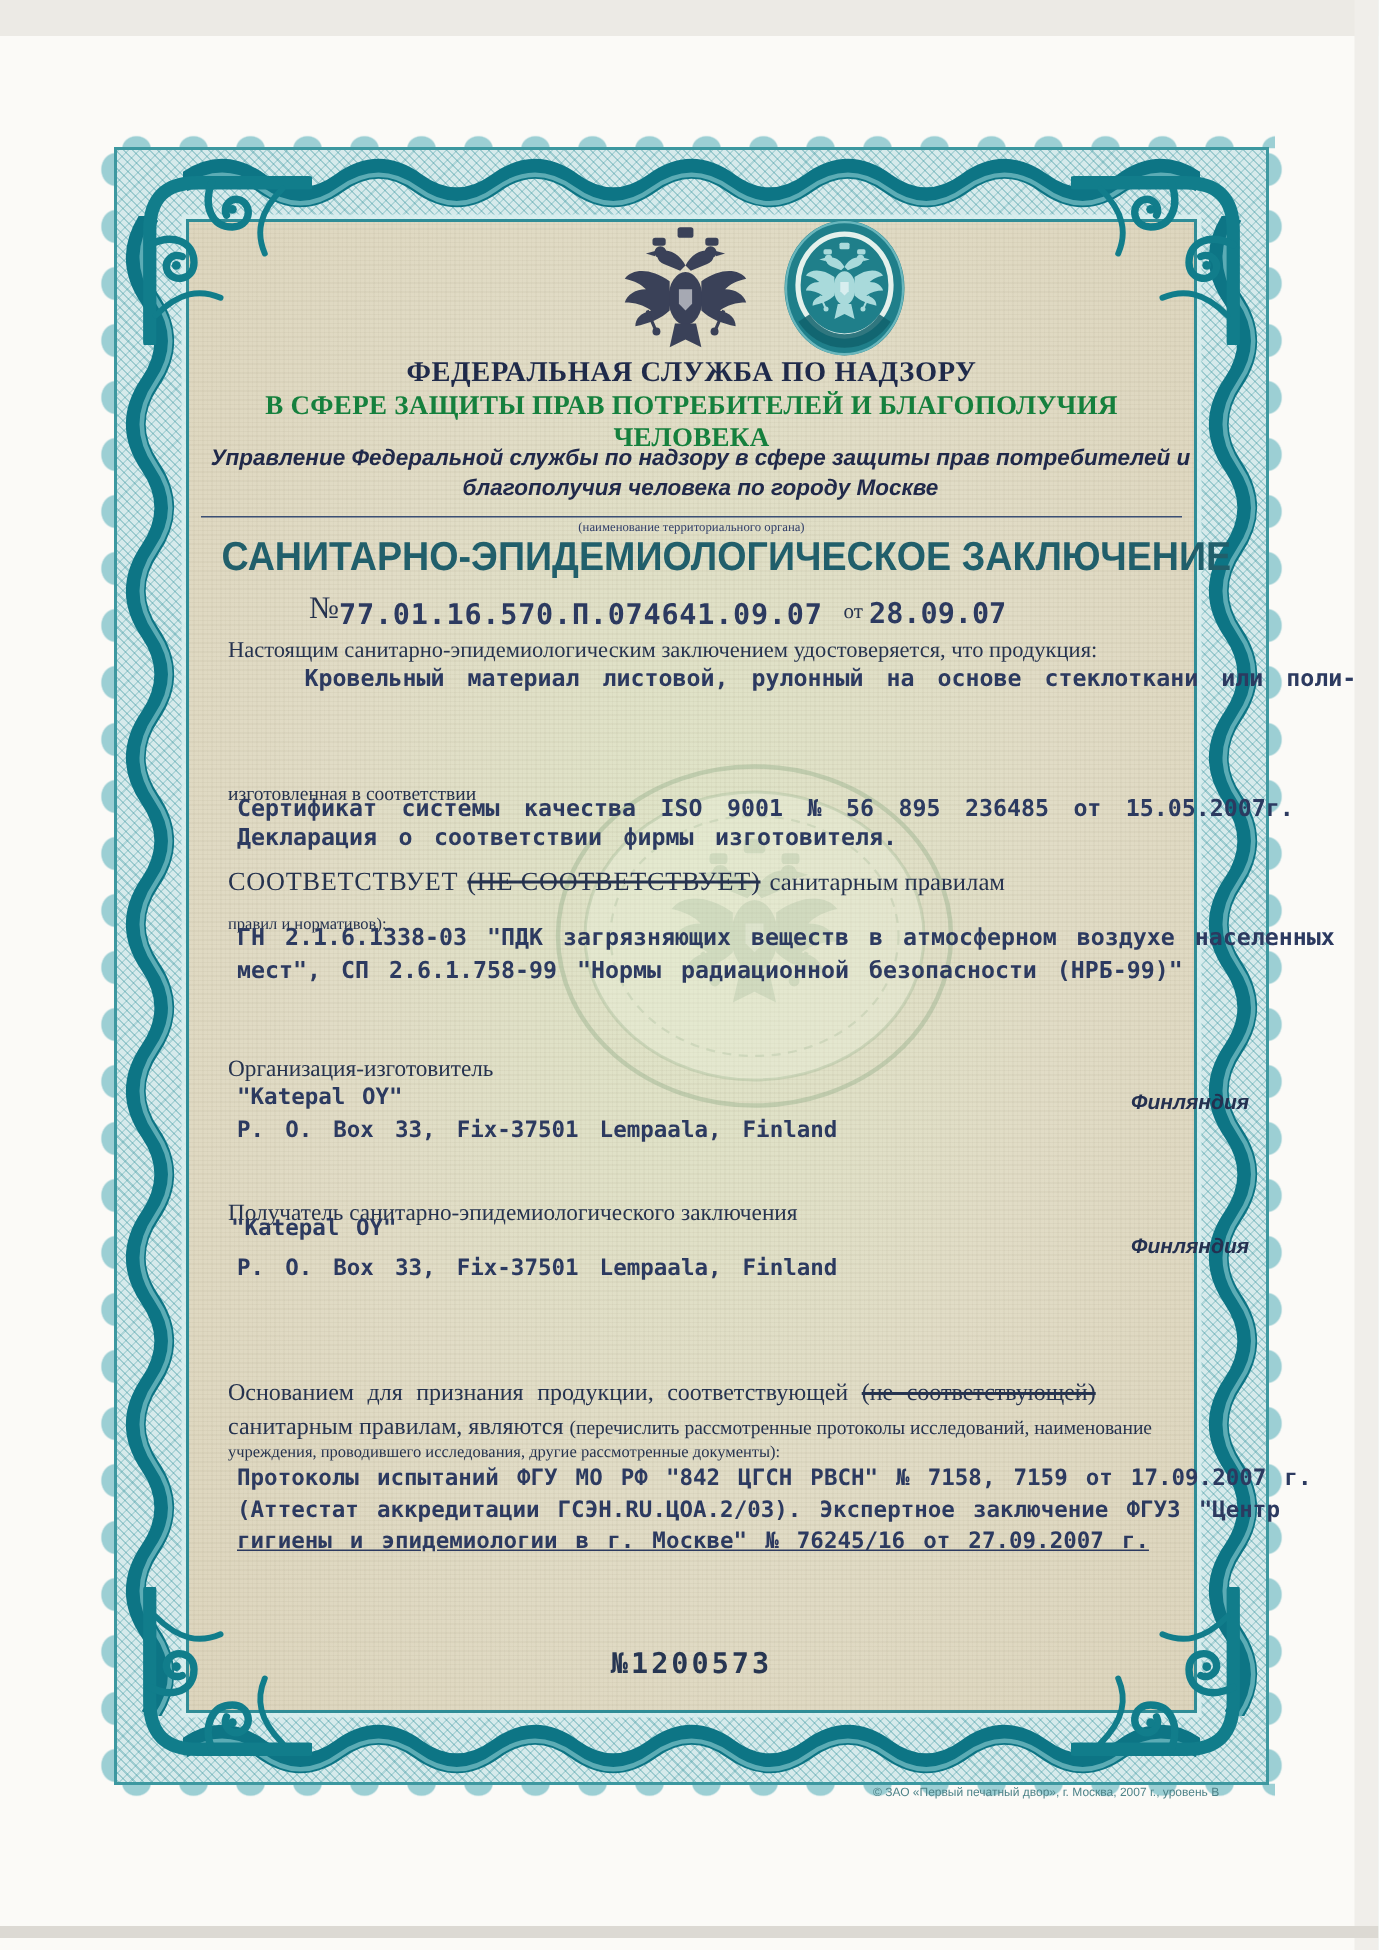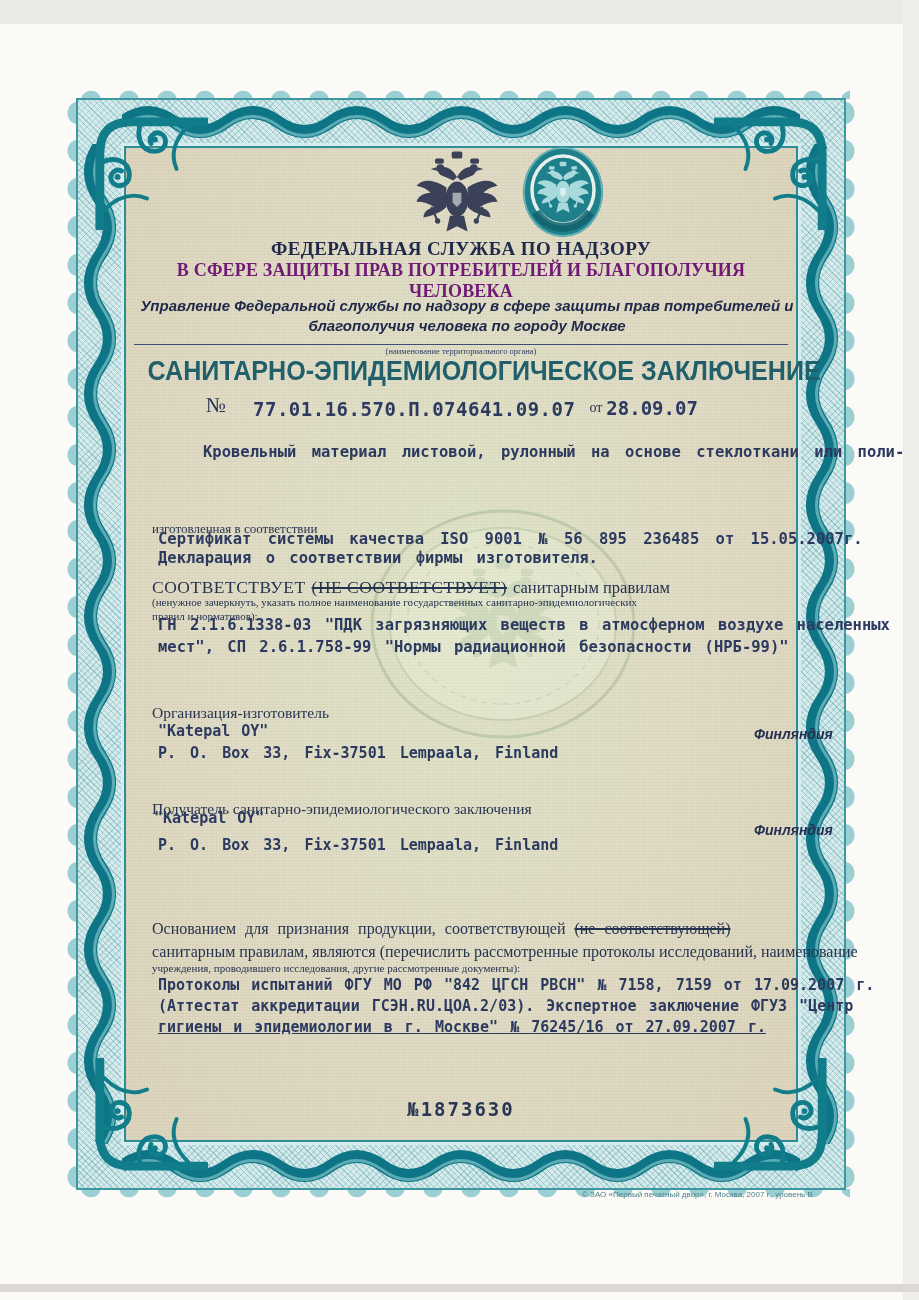--- a/index.html
+++ b/index.html
@@ -58,29 +58,29 @@
   .serif{font-family:"Liberation Serif",serif;color:#26334f;}
   .sans{font-family:"Liberation Sans",sans-serif;font-style:italic;}
   .mono{font-family:"DejaVu Sans Mono",monospace;font-weight:bold;color:#2c3a60;white-space:nowrap;}
 
   .emblem{left:289px;top:4px;width:88px;height:98px;color:#3a4158;}
   .emblem svg,.seal svg,.wm svg{width:100%;height:100%;display:block;}
   .seal{left:398px;top:0;width:82px;height:94px;}
   .wm{left:242px;top:357px;width:274px;height:242px;opacity:.85;}
 
   .hdr1{top:92px;font-size:19px;font-weight:bold;color:#1f2a4a;letter-spacing:.4px;}
-  .hdr2{top:114px;font-size:18px;font-weight:bold;color:#701a75;letter-spacing:.2px;}
+  .hdr2{top:114px;font-size:18px;font-weight:bold;color:#15803d;letter-spacing:.2px;}
   .dept{top:150px;font-size:15px;font-weight:bold;color:#20294a;line-height:20px;padding:0 6px;}
   .rule{top:198px;left:10px;width:654px;height:1px;background:#3b4f74;}
   .caption{top:200px;font-size:8.5px;color:#33406a;}
   .doc-title{top:210px;font-size:27px;font-weight:bold;font-family:"Liberation Sans",sans-serif;
              color:#215f6b;transform:scaleX(.93);transform-origin:50% 50%;white-space:nowrap;}
   .numline{top:247px;left:82px;white-space:nowrap;}
   .numline .no{font-size:21px;color:#26334f;}
-  .numline .num{font-size:19px;position:relative;top:4px;letter-spacing:.5px;margin-left:27px;}
+  .numline .num{font-size:19px;position:relative;top:4px;letter-spacing:.5px;}
   .numline .ot{font-size:14px;color:#26334f;margin-left:14px;}
   .numline .date{font-size:19px;position:relative;top:3px;}
 
   .intro{top:280px;left:28px;font-size:15px;white-space:nowrap;}
   .prod1{top:297px;left:34px;font-size:15.5px;word-spacing:6px;padding-left:45px;}
   .prod2{top:319px;left:34px;font-size:15.5px;word-spacing:6px;}
   .madein{top:375px;left:28px;font-size:13px;}
   .iso{top:384px;left:34px;font-size:15.5px;word-spacing:7px;}
   .dekl{top:403px;left:34px;font-size:15.5px;word-spacing:5px;}
 
@@ -100,21 +100,21 @@
   .addr1{top:598px;left:34px;font-size:15px;word-spacing:5px;}
   .reclbl{top:654px;left:28px;font-size:15.5px;white-space:nowrap;}
   .recname{top:663px;left:30px;font-size:15px;word-spacing:2px;}
   .country2{top:676px;left:630px;font-size:14px;font-weight:bold;color:#243050;white-space:nowrap;}
   .addr2{top:690px;left:34px;font-size:15px;word-spacing:5px;}
 
   .basis1{top:774px;left:28px;font-size:16px;word-spacing:5px;white-space:nowrap;}
   .basis1 .struck{text-decoration:line-through;text-decoration-thickness:2px;}
   .basis2{top:797px;left:28px;white-space:nowrap;}
   .basis2 .main{font-size:16px;}
-  .basis2 .small{font-size:16px;}
+  .basis2 .small{font-size:13px;}
   .basis3{top:816px;left:28px;font-size:11px;}
   .docs1{top:830px;left:34px;font-size:15px;word-spacing:3px;}
   .docs2{top:851px;left:34px;font-size:15px;word-spacing:3px;}
   .docs3{top:872px;left:34px;font-size:15px;word-spacing:3px;text-decoration:underline;}
 
   .serial{top:952px;font-size:19px;letter-spacing:2px;color:#273652;text-align:center;}
   .imprint{position:absolute;left:582px;top:1190px;font-size:8px;
            font-family:"Liberation Sans",sans-serif;color:#4e8389;white-space:nowrap;}
 </style>
 </head>
@@ -256,30 +256,30 @@
   <div class="abs ctr hdr2 serif">В СФЕРЕ ЗАЩИТЫ ПРАВ ПОТРЕБИТЕЛЕЙ И БЛАГОПОЛУЧИЯ ЧЕЛОВЕКА</div>
   <div class="abs ctr dept sans">Управление Федеральной службы по надзору в сфере защиты прав потребителей и благополучия человека по городу Москве</div>
   <div class="abs rule"></div>
   <div class="abs ctr caption serif">(наименование территориального органа)</div>
 
   <div class="abs ctr doc-title">САНИТАРНО-ЭПИДЕМИОЛОГИЧЕСКОЕ ЗАКЛЮЧЕНИЕ</div>
   <div class="abs numline">
     <span class="no serif">№</span><span class="num mono">77.01.16.570.П.074641.09.07</span><span class="ot serif">от</span> <span class="date mono">28.09.07</span>
   </div>
 
+  <div class="abs intro serif">Настоящим санитарно-эпидемиологическим заключением удостоверяется, что продукция:</div>
   <div class="abs prod1 mono">Кровельный материал листовой, рулонный на основе стеклоткани или поли-</div>
 
   <div class="abs madein serif">изготовленная в соответствии</div>
   <div class="abs iso mono">Сертификат системы качества ISO 9001 № 56 895 236485 от 15.05.2007г.</div>
   <div class="abs sootv serif">
     <span class="big">СООТВЕТСТВУЕТ</span><span class="struck">(НЕ СООТВЕТСТВУЕТ)</span><span class="suf">санитарным правилам</span>
   </div>
 
   <div class="abs dekl mono">Декларация о соответствии фирмы изготовителя.</div>
-  <div class="abs note1 serif">(ненужное зачеркнуть, указать полное наименование государственных санитарно-эпидемиологических</div>
   <div class="abs note2 serif">правил и нормативов):</div>
   <div class="abs regs1 mono">ГН 2.1.6.1338-03 "ПДК загрязняющих веществ в атмосферном воздухе населенных</div>
   <div class="abs regs2 mono">мест", СП 2.6.1.758-99 "Нормы радиационной безопасности (НРБ-99)"</div>
 
   <div class="abs orglbl serif">Организация-изготовитель</div>
   <div class="abs orgname mono">"Katepal OY"</div>
   <div class="abs country1 sans">Финляндия</div>
   <div class="abs addr1 mono">P. O. Box 33, Fix-37501 Lempaala, Finland</div>
 
   <div class="abs reclbl serif">Получатель санитарно-эпидемиологического заключения</div>
@@ -291,16 +291,16 @@
     <span>Основанием для признания продукции, соответствующей</span> <span class="struck">(не соответствующей)</span>
   </div>
   <div class="abs basis2 serif">
     <span class="main">санитарным правилам, являются</span> <span class="small">(перечислить рассмотренные протоколы исследований, наименование</span>
   </div>
   <div class="abs basis3 serif">учреждения, проводившего исследования, другие рассмотренные документы):</div>
   <div class="abs docs1 mono">Протоколы испытаний ФГУ МО РФ "842 ЦГСН РВСН" № 7158, 7159 от 17.09.2007 г.</div>
   <div class="abs docs2 mono">(Аттестат аккредитации ГСЭН.RU.ЦОА.2/03). Экспертное заключение ФГУЗ "Центр</div>
   <div class="abs docs3 mono">гигиены и эпидемиологии в г. Москве" № 76245/16 от 27.09.2007 г.</div>
 
-  <div class="abs ctr serial mono">№1873630</div>
+  <div class="abs ctr serial mono">№1200573</div>
 </div>
 
 <div class="imprint">© ЗАО «Первый печатный двор», г. Москва, 2007 г., уровень В</div>
 
 </body></html>

